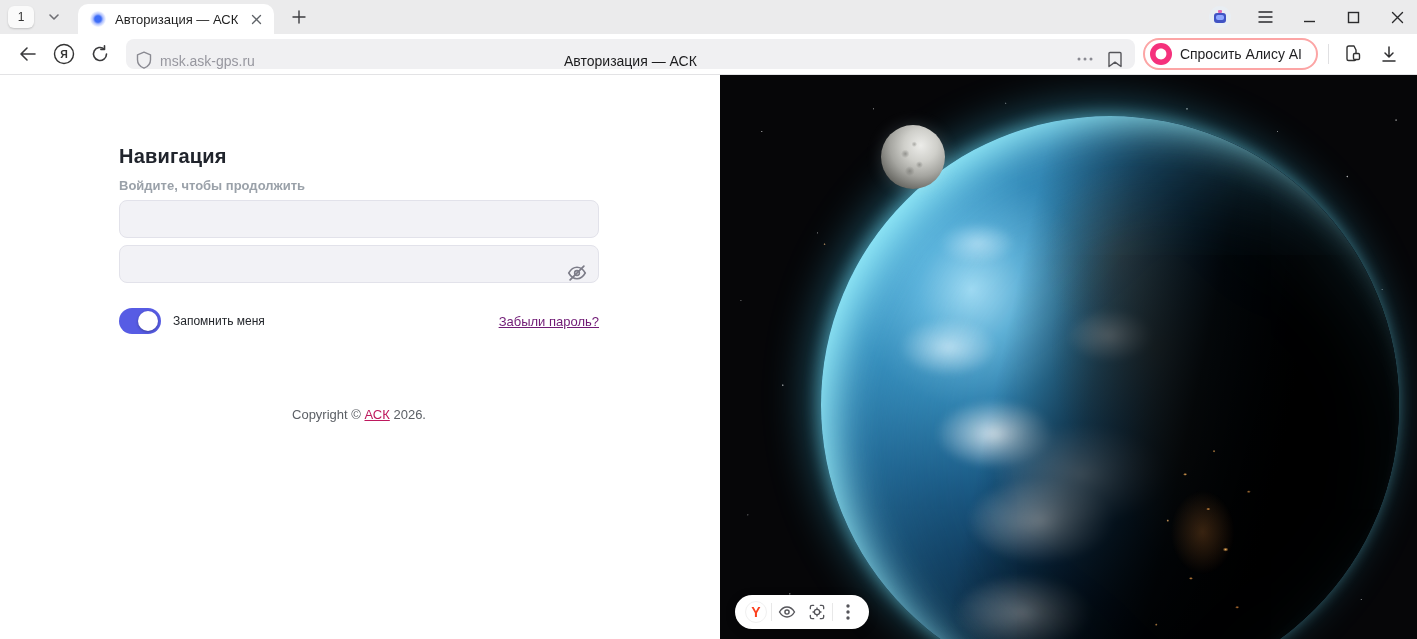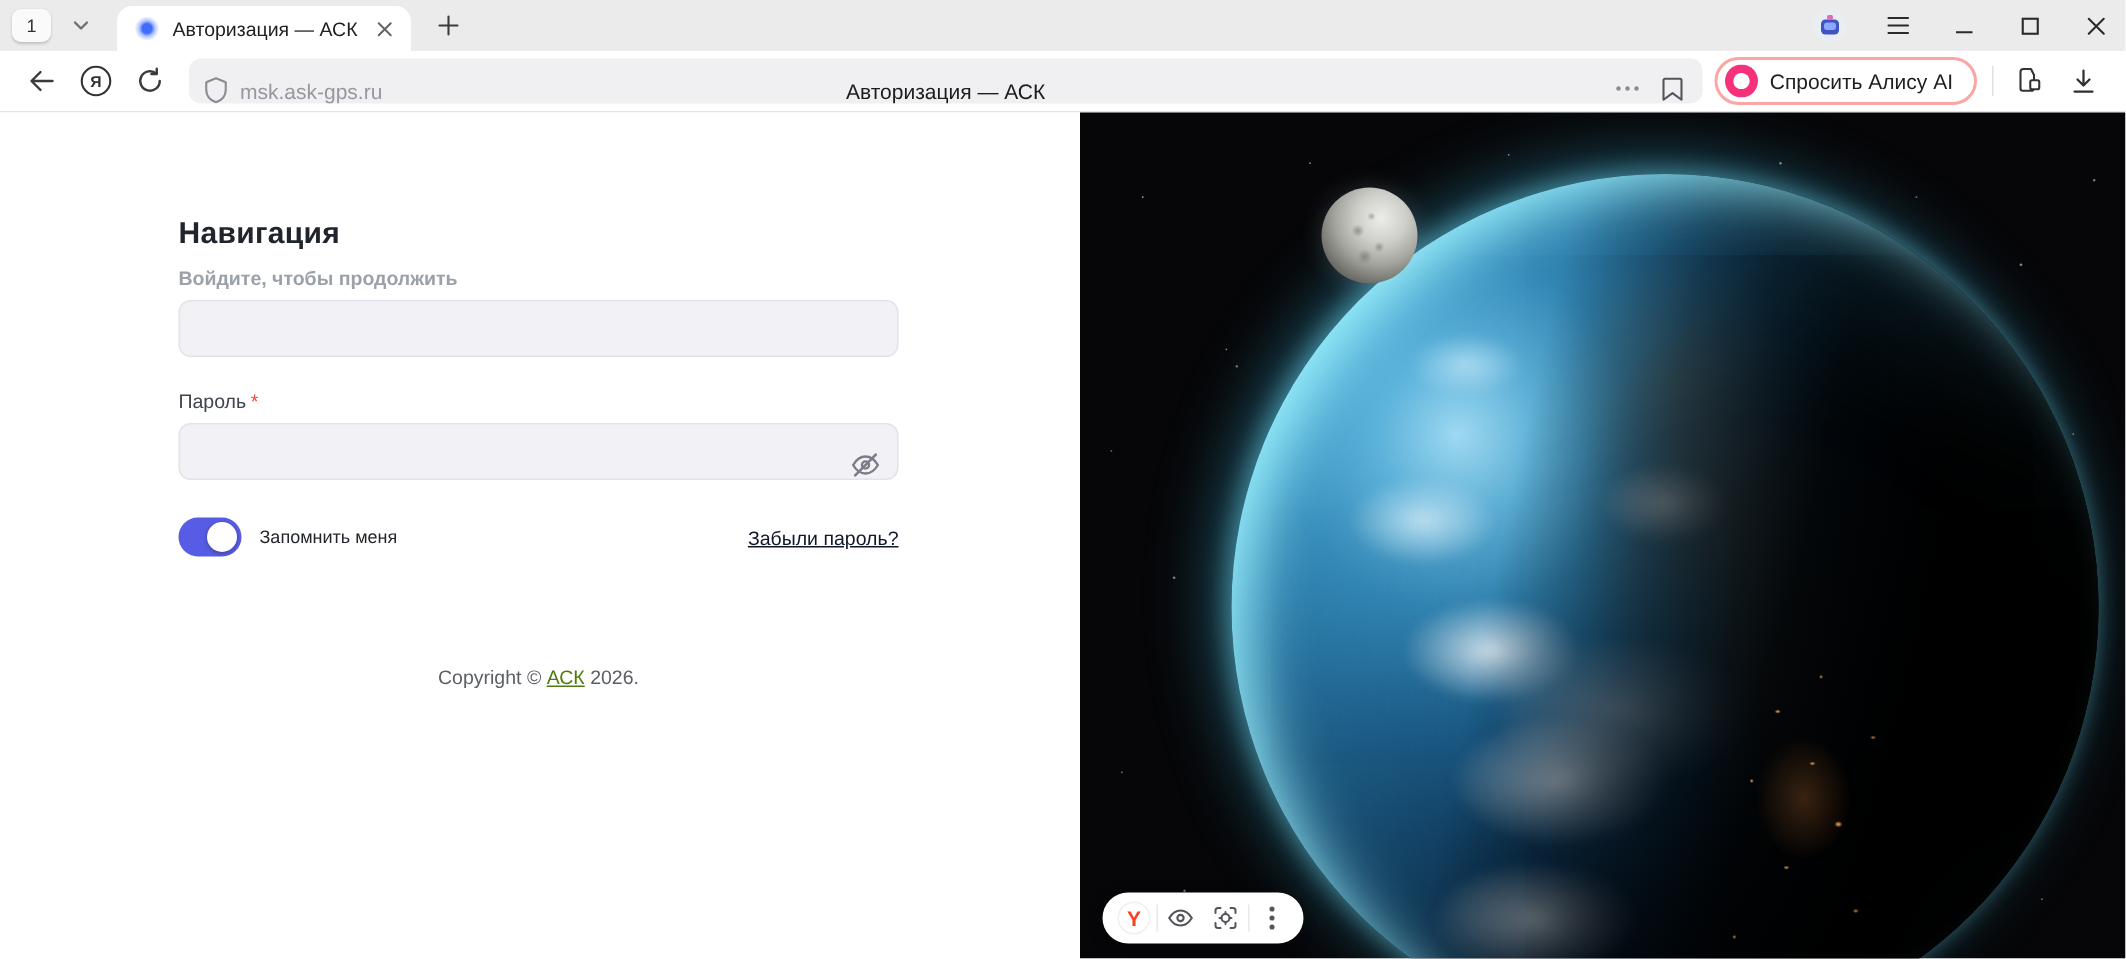--- a/index.html
+++ b/index.html
@@ -56,23 +56,23 @@
                 outline:none; font-family:"Liberation Sans", sans-serif; }
   .pw-wrap { position:relative; }
   .eye-btn { position:absolute; right:10px; top:16px; width:24px; height:24px; }
   .submit { display:block; width:100%; height:46px; margin-top:34px; border:none; border-radius:8px;
             background:#575ce4; color:#fff; font-size:15px; cursor:pointer; font-family:"Liberation Sans", sans-serif; }
   .toggle-row { margin-top:25px; display:flex; align-items:center; }
   .switch { width:42px; height:26px; border-radius:13px; background:#575ce4; position:relative; cursor:pointer; flex:0 0 auto; }
   .knob { position:absolute; top:3px; right:3px; width:20px; height:20px; border-radius:50%; background:#fff;
           box-shadow:0 1px 3px rgba(0,0,0,.3); }
   .toggle-label { margin-left:12px; font-size:12px; color:#23262b; }
-  .forgot { margin-left:auto; font-size:13px; color:#0f172a; text-decoration:underline; cursor:pointer; }
+  .forgot { margin-left:auto; font-size:13px; color:#701a75; text-decoration:underline; cursor:pointer; }
   .copyright { margin-top:73px; text-align:center; font-size:13px; color:#5c6066; }
-  .copyright a { color:#4d7c0f; text-decoration:underline; cursor:pointer; }
+  .copyright a { color:#be185d; text-decoration:underline; cursor:pointer; }
 
   
   .hero { flex:1; position:relative; overflow:hidden; background:#060608; }
   .stars { position:absolute; inset:0; background-image:
       radial-gradient(1.5px 1.5px at 6% 10%, rgba(255,255,255,.8), transparent 60%),
       radial-gradient(1.5px 1.5px at 14% 28%, rgba(255,255,255,.6), transparent 60%),
       radial-gradient(2px 2px at 9% 55%, rgba(255,255,255,.75), transparent 60%),
       radial-gradient(1.5px 1.5px at 4% 78%, rgba(255,255,255,.6), transparent 60%),
       radial-gradient(2px 2px at 15% 30%, rgba(255,190,120,.8), transparent 60%),
       radial-gradient(1.5px 1.5px at 22% 6%, rgba(255,255,255,.7), transparent 60%),
@@ -266,23 +266,20 @@
 
   <div class="content">
 
     <div class="login-panel">
       <div class="form-col">
         <h1 class="heading">Навигация</h1>
         <div class="subtitle">Войдите, чтобы продолжить</div>
 
         <input class="text-input" type="text" value="" style="">
 
-        <div class="field-label f2">
-          <span>Пароль</span><span class="req">*</span>
-        </div>
         <div class="pw-wrap">
           <input class="text-input" type="password" value="" style="">
           <button class="icon-btn eye-btn">
             <svg width="22" height="22" viewBox="0 0 24 24">
               <path d="M3 12c2.4-4.2 5.6-6.2 9-6.2s6.6 2 9 6.2c-2.4 4.2-5.6 6.2-9 6.2s-6.6-2-9-6.2z" fill="none" stroke="#7c7c88" stroke-width="1.7"></path>
               <circle cx="12" cy="12" r="2.6" fill="none" stroke="#7c7c88" stroke-width="1.7"></circle>
               <path d="M4.5 19.5l15-15" stroke="#7c7c88" stroke-width="1.9" stroke-linecap="round"></path>
             </svg>
           </button>
         </div>

